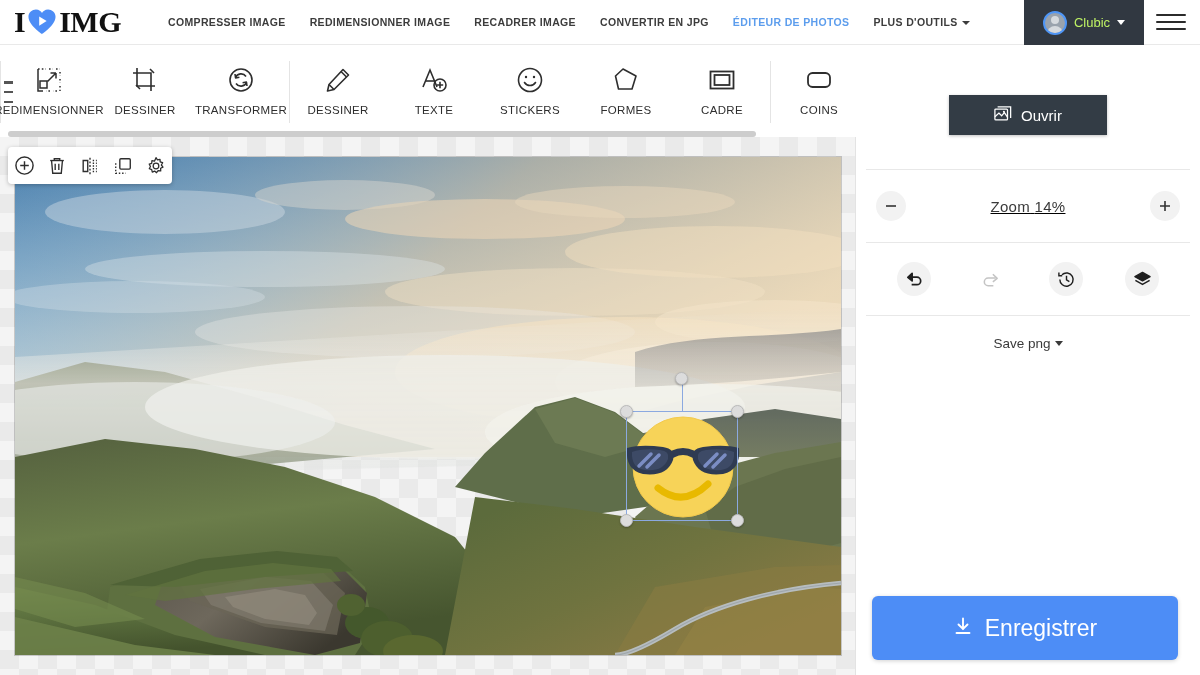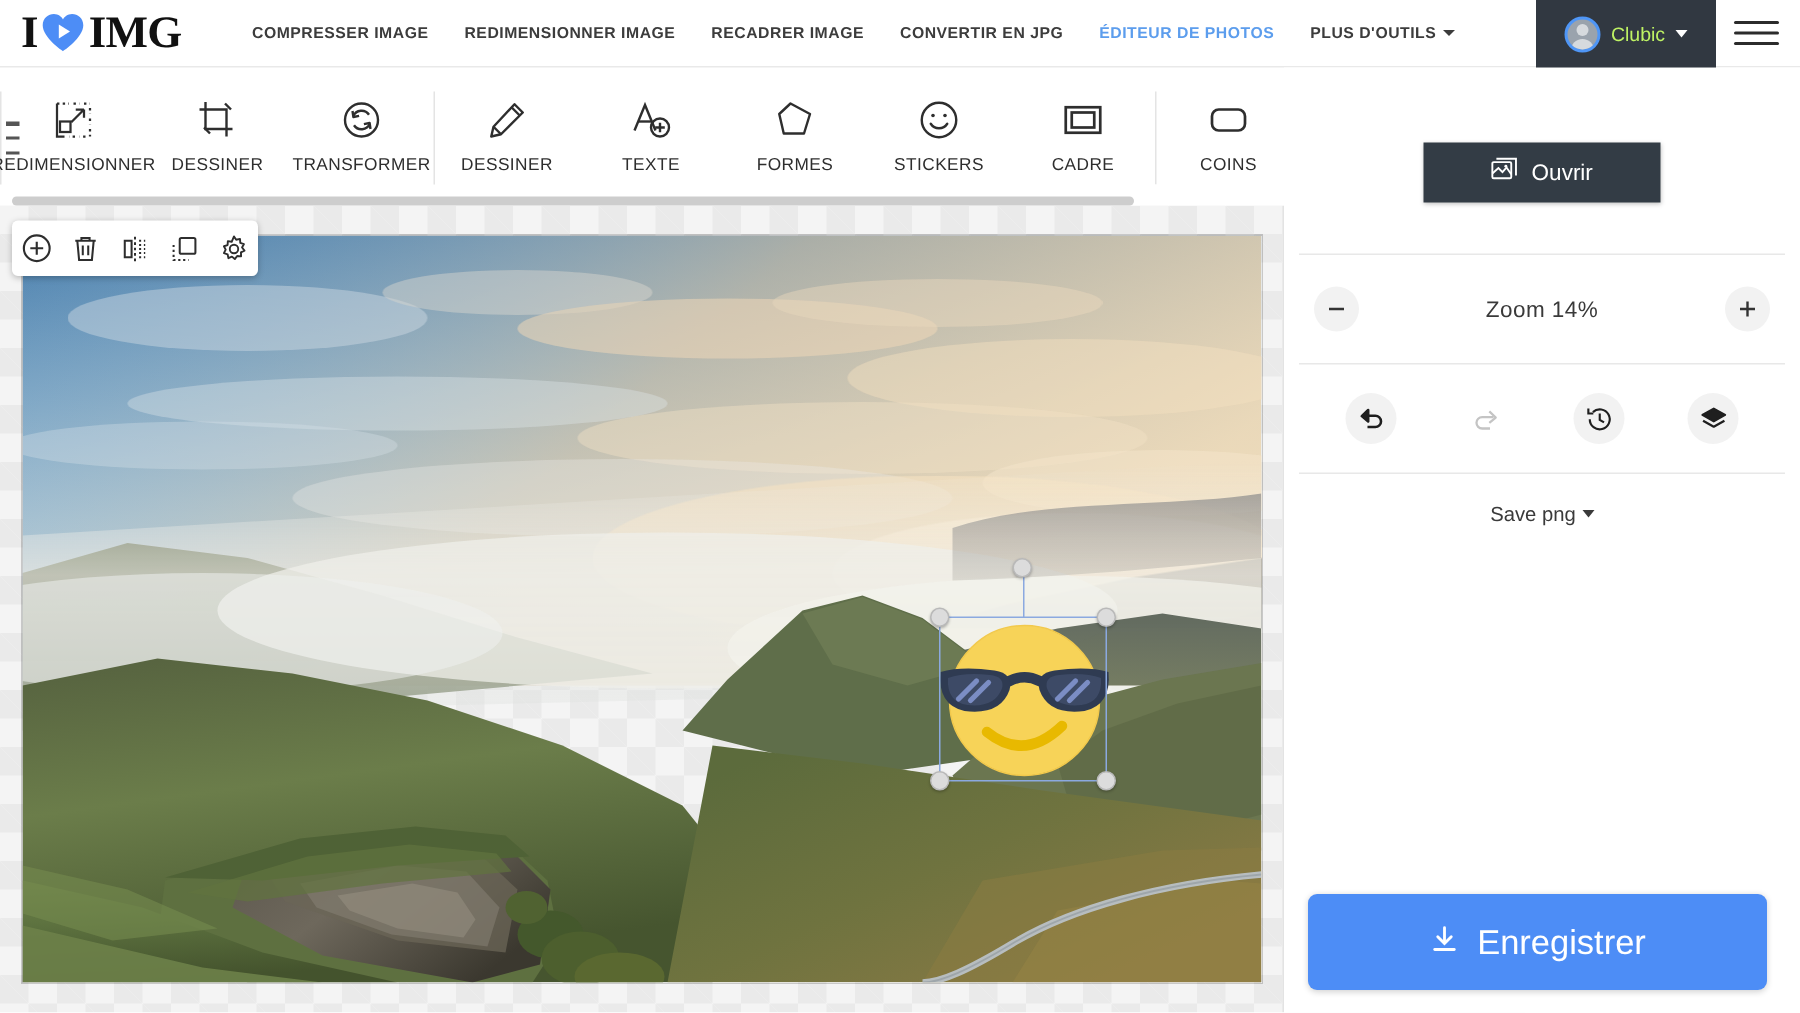--- a/index.html
+++ b/index.html
@@ -128,21 +128,21 @@
     position: absolute; top: 45px; right: 0; width: 344px; height: 630px;
     background: #fff; z-index: 50;
   }
   .btn-open {
     display: flex; align-items: center; justify-content: center; gap: 9px;
     width: 158px; height: 40px; margin: 50px auto 0; background: #333c45;
     color: #fff; font-size: 15px; border-radius: 0; cursor: pointer;
     box-shadow: 0 1px 3px rgba(0,0,0,0.25);
   }
   .divider { height: 1px; background: #e8e8e8; margin: 0 10px; }
-  .zoom-row { display: flex; align-items: center; justify-content: space-between; height: 72px; padding: 0 20px; }
+  .zoom-row { display: flex; align-items: center; justify-content: space-between; height: 72px; padding: 0 20px; text-decoration: underline; }
   .circ-btn {
     width: 30px; height: 30px; border-radius: 50%; background: #f2f2f2;
     display: flex; align-items: center; justify-content: center; cursor: pointer;
     color: #333; font-size: 18px; line-height: 1;
   }
   .zoom-label { font-size: 15px; color: #3a3a3a; letter-spacing: 0.3px; }
   .hist-row { display: flex; align-items: center; height: 72px; padding: 0 20px; }
   .hist-slot { flex: 1; display: flex; justify-content: center; }
   .hist-btn { width: 34px; height: 34px; border-radius:50%; background:#f2f2f2; display:flex;align-items:center;justify-content:center;cursor:pointer;}
   .hist-btn.plain { background: transparent; cursor: default; }
@@ -262,36 +262,36 @@
               <path d="M3 21 L10 4 L17 21"></path>
               <path d="M5.8 15 H14.2"></path>
               <circle cx="20" cy="19" r="6"></circle>
               <path d="M20 15.8 V22.2 M16.8 19 H23.2"></path>
             </svg>
           </span>
           <span class="lbl">TEXTE</span>
         </div>
         <div class="tool">
           <span class="ic">
-            <svg width="28" height="28" viewBox="0 0 28 28" fill="none" stroke="#2e2e2e" stroke-width="1.6" stroke-linejoin="round">
-              <path d="M11 3 L24 10 L20 23 L6.5 23 L3.5 10 Z"></path>
-            </svg>
-          </span>
-          <span class="lbl">FORMES</span>
-        </div>
-        <div class="tool">
-          <span class="ic">
             <svg width="28" height="28" viewBox="0 0 28 28" fill="none" stroke="#2e2e2e" stroke-width="1.6">
               <circle cx="14" cy="14" r="11.5"></circle>
               <circle cx="10" cy="11" r="1.2" fill="#2e2e2e" stroke="none"></circle>
               <circle cx="18" cy="11" r="1.2" fill="#2e2e2e" stroke="none"></circle>
               <path d="M8.5 16.5 A6.5 6.5 0 0 0 19.5 16.5" stroke-linecap="round"></path>
             </svg>
           </span>
           <span class="lbl">STICKERS</span>
+        </div>
+        <div class="tool">
+          <span class="ic">
+            <svg width="28" height="28" viewBox="0 0 28 28" fill="none" stroke="#2e2e2e" stroke-width="1.6" stroke-linejoin="round">
+              <path d="M11 3 L24 10 L20 23 L6.5 23 L3.5 10 Z"></path>
+            </svg>
+          </span>
+          <span class="lbl">FORMES</span>
         </div>
         <div class="tool">
           <span class="ic">
             <svg width="28" height="28" viewBox="0 0 28 28" fill="none" stroke="#2e2e2e" stroke-width="1.8">
               <rect x="2.5" y="5.5" width="23" height="17"></rect>
               <rect x="6.5" y="9" width="15" height="10"></rect>
             </svg>
           </span>
           <span class="lbl">CADRE</span>
         </div>

